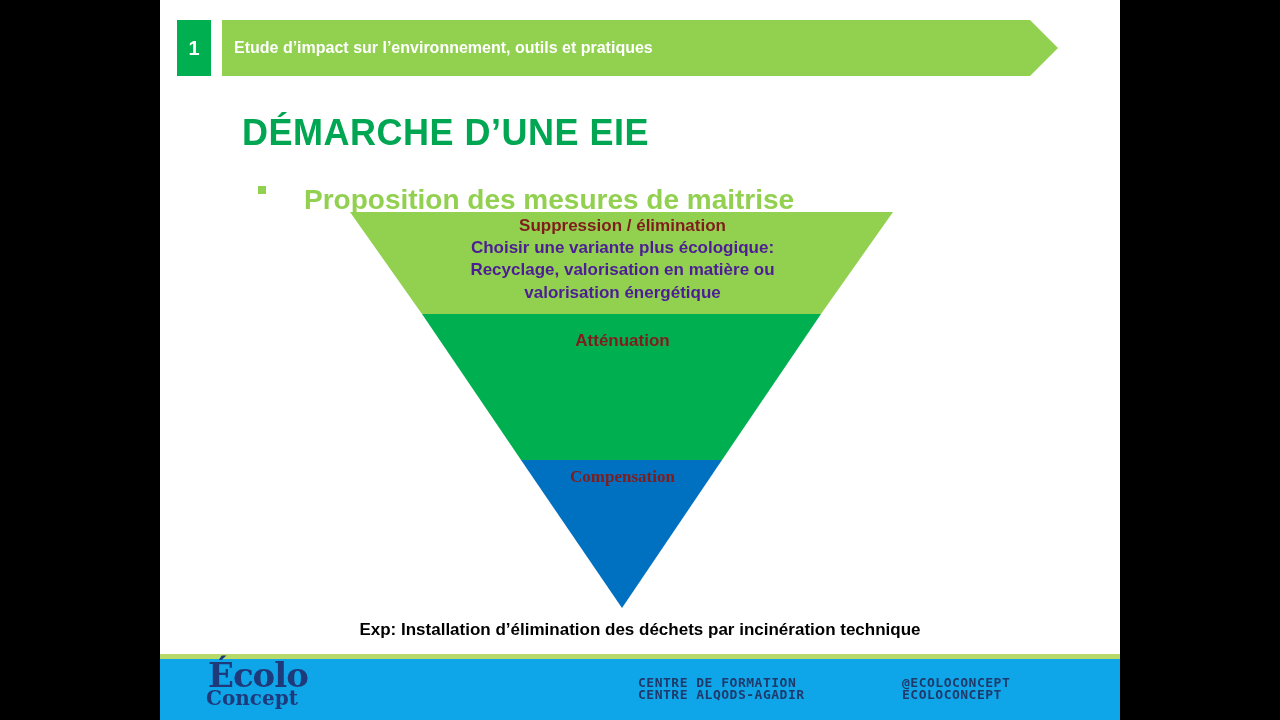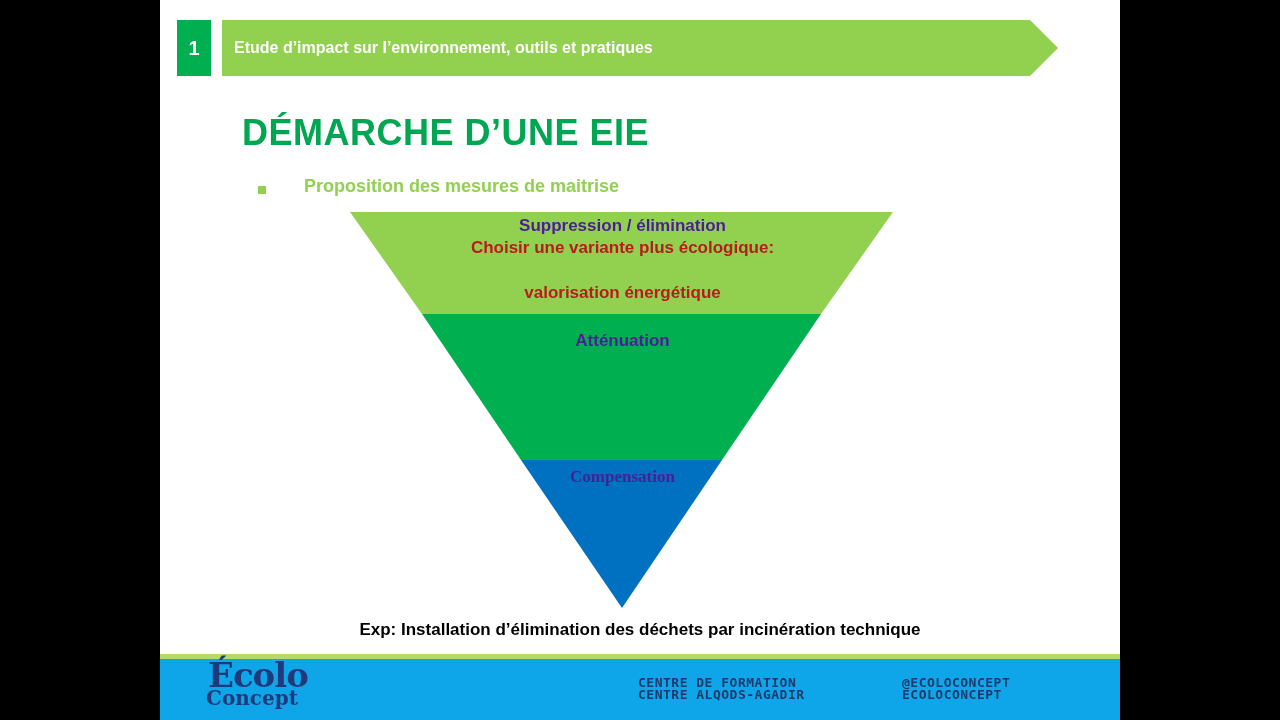--- a/index.html
+++ b/index.html
@@ -4,25 +4,25 @@
 <style>
   html, body { margin:0; padding:0; }
   body { width:1280px; height:720px; background:#000; position:relative; overflow:hidden; font-family:"Liberation Sans", sans-serif; }
   .slide { position:absolute; left:160px; top:0; width:960px; height:720px; background:#fff; overflow:hidden; }
   .num-box { position:absolute; left:17px; top:20px; width:34px; height:56px; background:#00b050; color:#fff; font-weight:bold; font-size:20px; display:flex; align-items:center; justify-content:center; }
   .banner { position:absolute; left:62px; top:20px; width:836px; height:41px; }
   .banner svg { position:absolute; left:0; top:0; }
   .banner-text { position:absolute; left:12px; top:0; height:56px; line-height:56px; color:#fff; font-weight:bold; font-size:16px; }
   .title { position:absolute; left:82px; top:112px; font-size:36px; font-weight:bold; color:#00a651; letter-spacing:0.5px;text-align:right; }
   .bullet { position:absolute; left:98px; top:186px; width:8px; height:8px; background:#92d050; }
-  .subtitle { position:absolute; left:144px; top:176px; font-size:18px; font-weight:bold; color:#92d050; }
+  .subtitle { position:absolute; left:144px; top:184px; font-size:28px; font-weight:bold; color:#92d050; }
   .pyramid { position:absolute; left:190px; top:212px; }
   .ptext { position:absolute; text-align:center; font-weight:bold; font-size:17px; }
-  .dark { color:#4c1d95;text-align:center; }
-  .light { color:#b91c1c; }
+  .dark { color:#7f1d1d;text-align:center; }
+  .light { color:#4c1d95; }
   .example { position:absolute; left:0; width:960px; top:620px; text-align:center; color:#000000; font-weight:bold; font-size:17px; }
   .footer { position:absolute; left:0; top:654px; width:960px; height:66px; background:#0ea5e9; border-top:5px solid #b6d96a; box-sizing:border-box; }
   .logo { position:absolute; left:48px; top:2px; font-family:"DejaVu Serif", serif; color:#1f3a7a; font-weight:bold; line-height:0.85; }
   .logo .l1 { font-size:34px; letter-spacing:-1px; }
   .logo .l2 { font-size:20px; margin-left:-2px; }
   .ftext { position:absolute; font-family:"DejaVu Sans Mono", monospace; font-weight:bold; color:#1f3a6a; font-size:13px; line-height:12px; letter-spacing:0.5px; }
 </style>
 </head>
 <body>
 
@@ -40,20 +40,21 @@
   <div class="subtitle">Proposition des mesures de maitrise</div>
 
   <div class="pyramid">
     <svg width="545" height="400">
       <polygon points="0,0 543,0 471,102 72,102" fill="#92d050"></polygon>
       <polygon points="72,102 471,102 372,248 171,248" fill="#00b050"></polygon>
       <polygon points="171,248 372,248 272,396" fill="#0070c0"></polygon>
     </svg>
     <div class="ptext dark" style="left:0;width:545px;top:4px;">Suppression / élimination</div>
     <div class="ptext light" style="left:0;width:545px;top:26px;">Choisir une variante plus écologique:</div>
+    <div class="ptext light" style="left:0;width:545px;top:48px;">Recyclage, valorisation en matière ou</div>
     <div class="ptext dark" style="left:0;width:545px;top:119px;">Atténuation</div>
     <div class="ptext light" style="left:0;width:545px;top:71px;">valorisation énergétique</div>
     <div class="ptext dark" style="left:0;width:545px;top:255px;font-family:Liberation Serif, serif;">Compensation</div>
   </div>
 
   <div class="example">Exp: Installation d’élimination des déchets par incinération technique</div>
 
   <div class="footer">
     <div class="logo">
       <div class="l1">Écolo</div>

